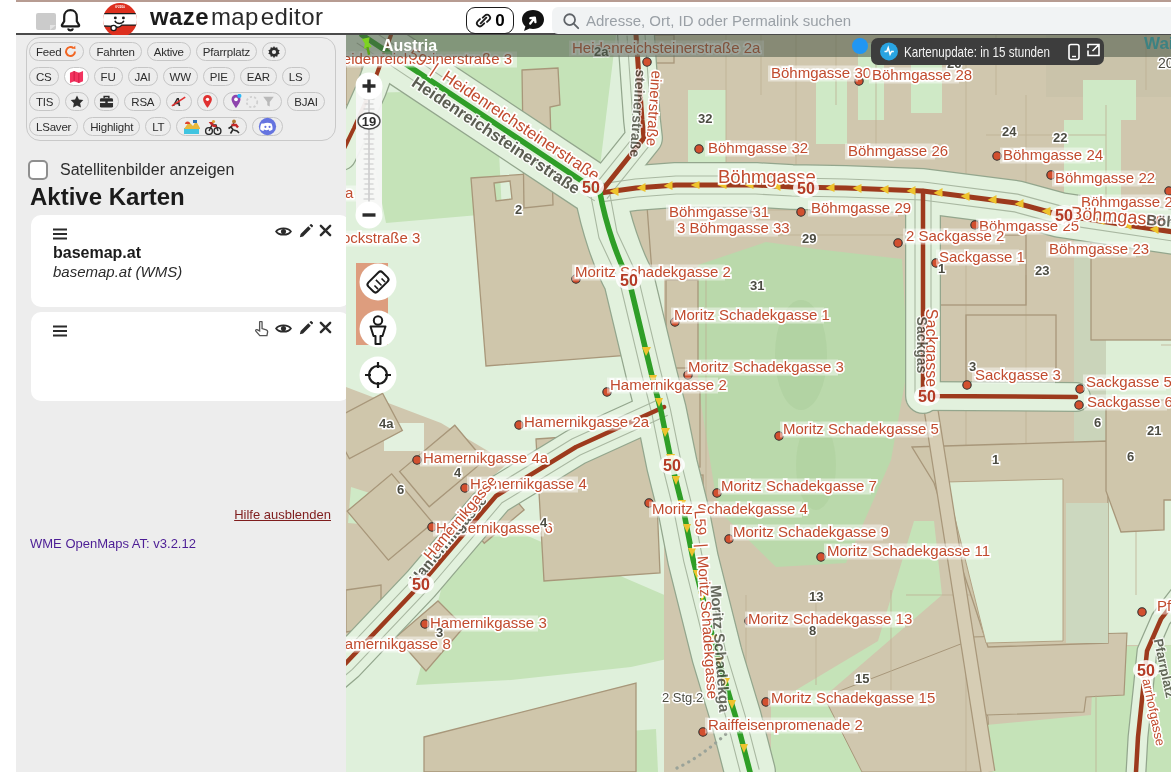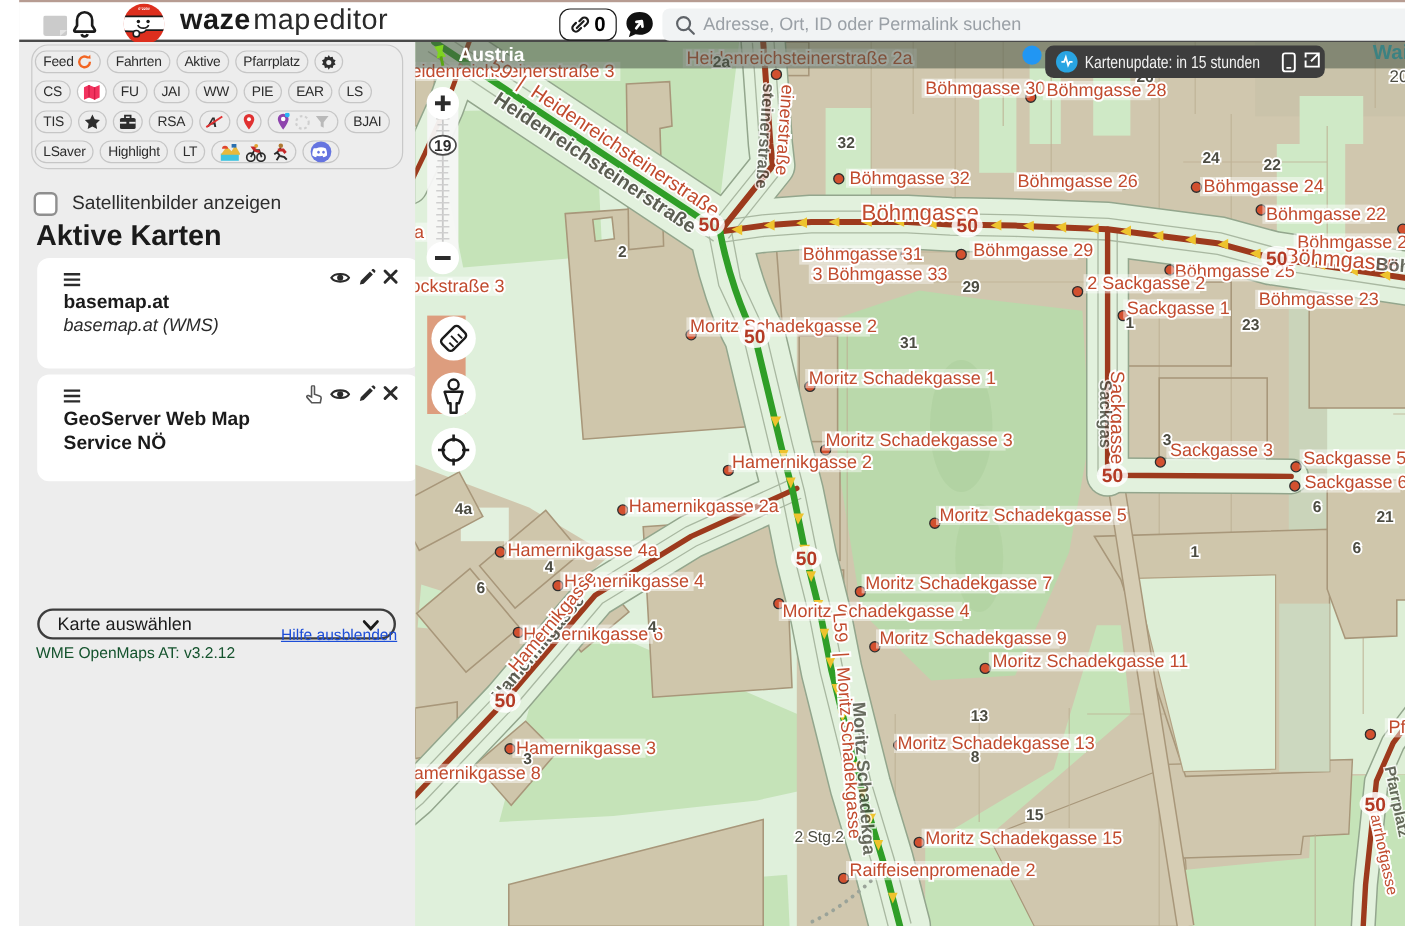--- a/index.html
+++ b/index.html
@@ -27,22 +27,22 @@
   .chk { position:absolute; left:12px; top:125px; width:20px; height:20px; border:2px solid #8f8f8f; border-radius:5px; background:#fff; }
   .chklbl { position:absolute; left:44px; top:126px; font-size:16px; color:#2d2d2d; }
   #aktiv { position:absolute; left:14px; top:148px; font-size:24px; font-weight:700; color:#1b1b1b; letter-spacing:0px;text-align:right; }
   .card { position:absolute; left:15px; width:319px; background:#fff; border-radius:10px; }
   .card .ham { position:absolute; left:22px; top:11px; }
   .card .ticons { position:absolute; right:18px; top:9px; display:flex; gap:6px; }
   .card .t { position:absolute; left:22px; top:28px; font-size:16px; font-weight:700; color:#1b1b1b; line-height:20px; }
   .card .s { position:absolute; left:22px; font-size:15px; font-style:italic; color:#2b2b2b; }
   #dropdown { position:absolute; left:15px; top:472px; width:299px; height:26px; border:2px solid #3d3d3d; border-radius:13px; background:#ededed; }
   #dropdown .dt { position:absolute; left:15px; top:3px; font-size:15px; color:#1b1b1b; }
-  #foot { position:absolute; left:14px; top:501px; font-size:13px; color:#14532d;text-align:center; }
-  #foot2 { position:absolute; right:15px; top:486px; font-size:13px; color:#1d4ed8; text-decoration:underline; }
+  #foot { position:absolute; left:14px; top:501px; font-size:13px; color:#4c1d95;text-align:center; }
+  #foot2 { position:absolute; right:15px; top:472px; font-size:13px; color:#7f1d1d; text-decoration:underline; }
   
   #map { position:absolute; top:35px; left:330px; width:841px; height:737px; overflow:hidden; background:#dff0db; }
 </style>
 </head>
 <body>
 <div id="page">
   <div id="topstrip"></div>
   <div id="header">
 
     <svg class="hicon" style="left:20px;top:11px" width="20" height="17" viewBox="0 0 20 17">
@@ -240,29 +240,22 @@
             <path d="M1.2,7.5 C4,3 14,3 16.8,7.5 C14,12 4,12 1.2,7.5 z" fill="none" stroke="#2b2b2b" stroke-width="1.9"></path>
             <circle cx="9" cy="7.5" r="2.7" fill="#2b2b2b"></circle>
           </svg>
         <svg width="15" height="15" viewBox="0 0 16 16">
             <path d="M2,14 l0.8,-3.4 8.2,-8.2 2.6,2.6 -8.2,8.2 z M12.2,1.2 l2.6,2.6 0.8,-0.8 a1.2,1.2 0 0 0 -0.3,-1.9 l-1,-1 a1.2,1.2 0 0 0 -1.3,0.3 z" fill="#2b2b2b"></path>
           </svg>
         <svg width="13" height="13" viewBox="0 0 14 14">
             <path d="M2 2 L12 12 M12 2 L2 12" stroke="#2b2b2b" stroke-width="2.6" stroke-linecap="round"></path>
           </svg>
       </div>
-      <div class="t">GeoServer Web Map<br>Service NÖ</div>
-    </div>
-
-    <div id="dropdown">
-      <div class="dt">Karte auswählen</div>
-      <svg style="position:absolute;right:12px;top:6px" width="14" height="12" viewBox="0 0 14 12">
-          <path d="M1.5 3 L7 9 L12.5 3" fill="none" stroke="#1b1b1b" stroke-width="2.4" stroke-linecap="round"></path>
-        </svg>
-    </div>
+    </div>
+
     <div id="foot">WME OpenMaps AT: v3.2.12</div>
     <div id="foot2">Hilfe ausblenden</div>
   </div>
 
   <div id="map">
     
 <svg id="mapsvg" width="841" height="737" viewBox="0 0 841 737" font-family="Liberation Sans, sans-serif">
 <rect width="841" height="737" fill="#dff0db"></rect>
 <polygon points="34,0 270,0 252,148" fill="#c5e3b8"></polygon>
 <polygon points="14,58 150,55 156,178 40,188" fill="#c5e3b8"></polygon>

